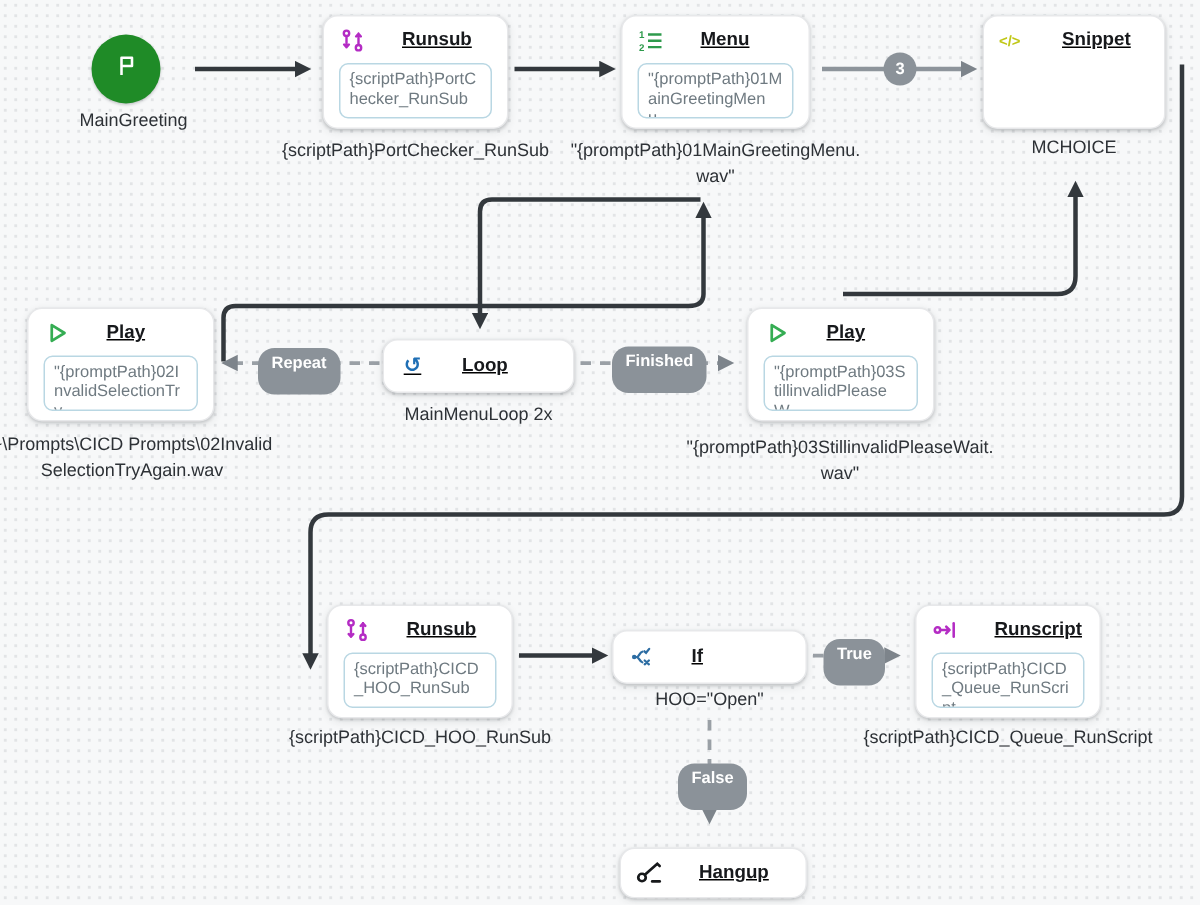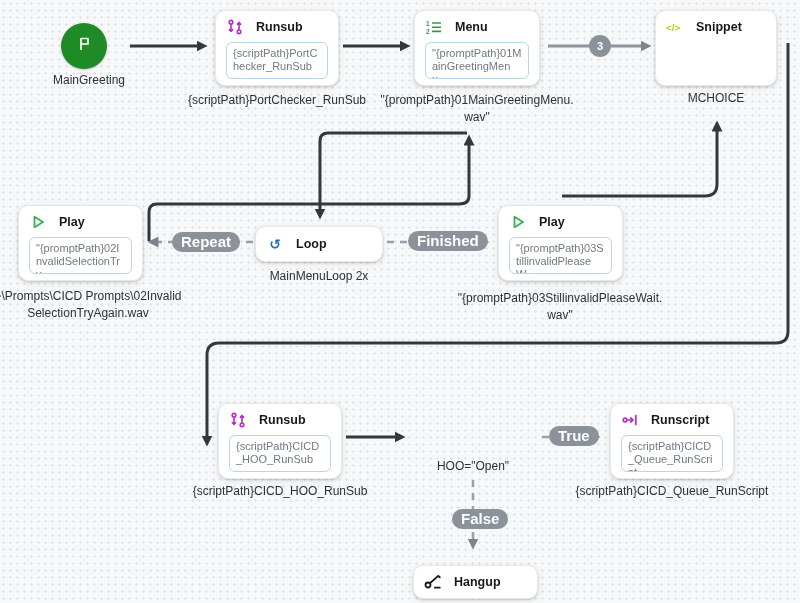--- a/index.html
+++ b/index.html
@@ -14,37 +14,37 @@
     background-image:radial-gradient(circle,#e2e4e6 1px,transparent 1.15px);
     background-size:7px 7px;
   }
   svg.wires{position:absolute;left:0;top:0;z-index:1;}
   .card{
     position:absolute;z-index:3;background:#fff;
     border:1px solid #e7e8ea;border-radius:10px;
     box-shadow:0 1px 2px rgba(40,45,50,.18),0 2px 6px rgba(40,45,50,.10);
     padding:8px 10px;box-sizing:border-box;
   }
-  .card-head{display:flex;align-items:center;gap:12px;}
+  .card-head{display:flex;gap:24px;text-decoration:underline;}
   .card-head .ttl{font-size:12.5px;font-weight:700;color:#17191c;white-space:nowrap;}
   .card-head .icn{display:inline-flex;width:18px;height:16px;align-items:center;justify-content:center;flex:none;}
   .compact{display:flex;align-items:center;}
   .card-body{
     margin-top:7px;height:37px;box-sizing:border-box;
     border:1px solid #b9d7e3;border-radius:6px;
     padding:4px 6px;font-size:11px;line-height:13px;color:#6f7a81;
     word-break:break-all;overflow:hidden;background:#fff;
   }
   .caption{
     position:absolute;z-index:2;text-align:center;
     font-size:12px;line-height:16.5px;color:#2d3136;word-break:break-all;
   }
   .pill{
     position:absolute;z-index:4;background:#8b9299;color:#fff;
-    font-size:15px;font-weight:700;line-height:20px;height:20px;
+    font-size:11px;font-weight:700;line-height:20px;height:31px;
     padding:0 9px;border-radius:11px;text-align:center;box-sizing:content-box;
   }
   .badge{
     position:absolute;z-index:4;width:22px;height:22px;border-radius:50%;
     background:#8b9299;color:#fff;font-size:11px;font-weight:700;
     line-height:22px;text-align:center;
   }
   .start-circle{
     position:absolute;z-index:3;width:46px;height:46px;border-radius:50%;
     background:#1f8b27;display:flex;align-items:center;justify-content:center;
@@ -184,20 +184,33 @@
           <circle cx="12" cy="12.8" r="1.8"></circle>
             <path d="M12 10.4 L12 3.5 M12 3.5 L10.4 5.3 M12 3.5 L13.6 5.3"></path>
         </svg>
       </span>
       <span class="ttl">Runsub</span>
     </div>
     <div class="card-body">{scriptPath}CICD_HOO_RunSub</div>
   </div>
   <div class="caption" style="left:150px;top:483px;width:260px;">{scriptPath}CICD_HOO_RunSub</div>
 
+  <div class="card compact" style="left:408px;top:420px;width:130px;height:36px;">
+    <div class="card-head">
+      <span class="icn">
+        <svg width="16" height="16" viewBox="0 0 16 16" stroke="#2d6da3" fill="none" stroke-width="1.5" stroke-linecap="round">
+          <circle cx="2.8" cy="8" r="1.5" fill="#2d6da3" stroke="none"></circle>
+          <path d="M4.4 8 C6.2 8 6.2 4.9 8.2 4.5 M4.4 8 C6.2 8 6.2 11.1 8.2 11.5"></path>
+          <path d="M9.6 4.2 L10.7 5.2 L12.8 2.6"></path>
+          <path d="M9.8 10.3 L12.6 12.9 M12.6 10.3 L9.8 12.9"></path>
+        </svg>
+      </span>
+      <span class="ttl">If</span>
+    </div>
+  </div>
   <div class="caption" style="left:403px;top:458px;width:140px;">HOO="Open"</div>
 
   <div class="card" style="left:610px;top:403px;width:124px;height:76px;">
     <div class="card-head">
       <span class="icn">
         <svg width="16" height="16" viewBox="0 0 16 16" stroke="#b42cc4" stroke-width="1.7" fill="none" stroke-linecap="round">
           <circle cx="3" cy="8" r="1.8"></circle>
           <path d="M5.4 8 L11 8 M11 8 L8.8 5.8 M11 8 L8.8 10.2"></path>
           <path d="M13.8 3.5 L13.8 12.5"></path>
         </svg>

